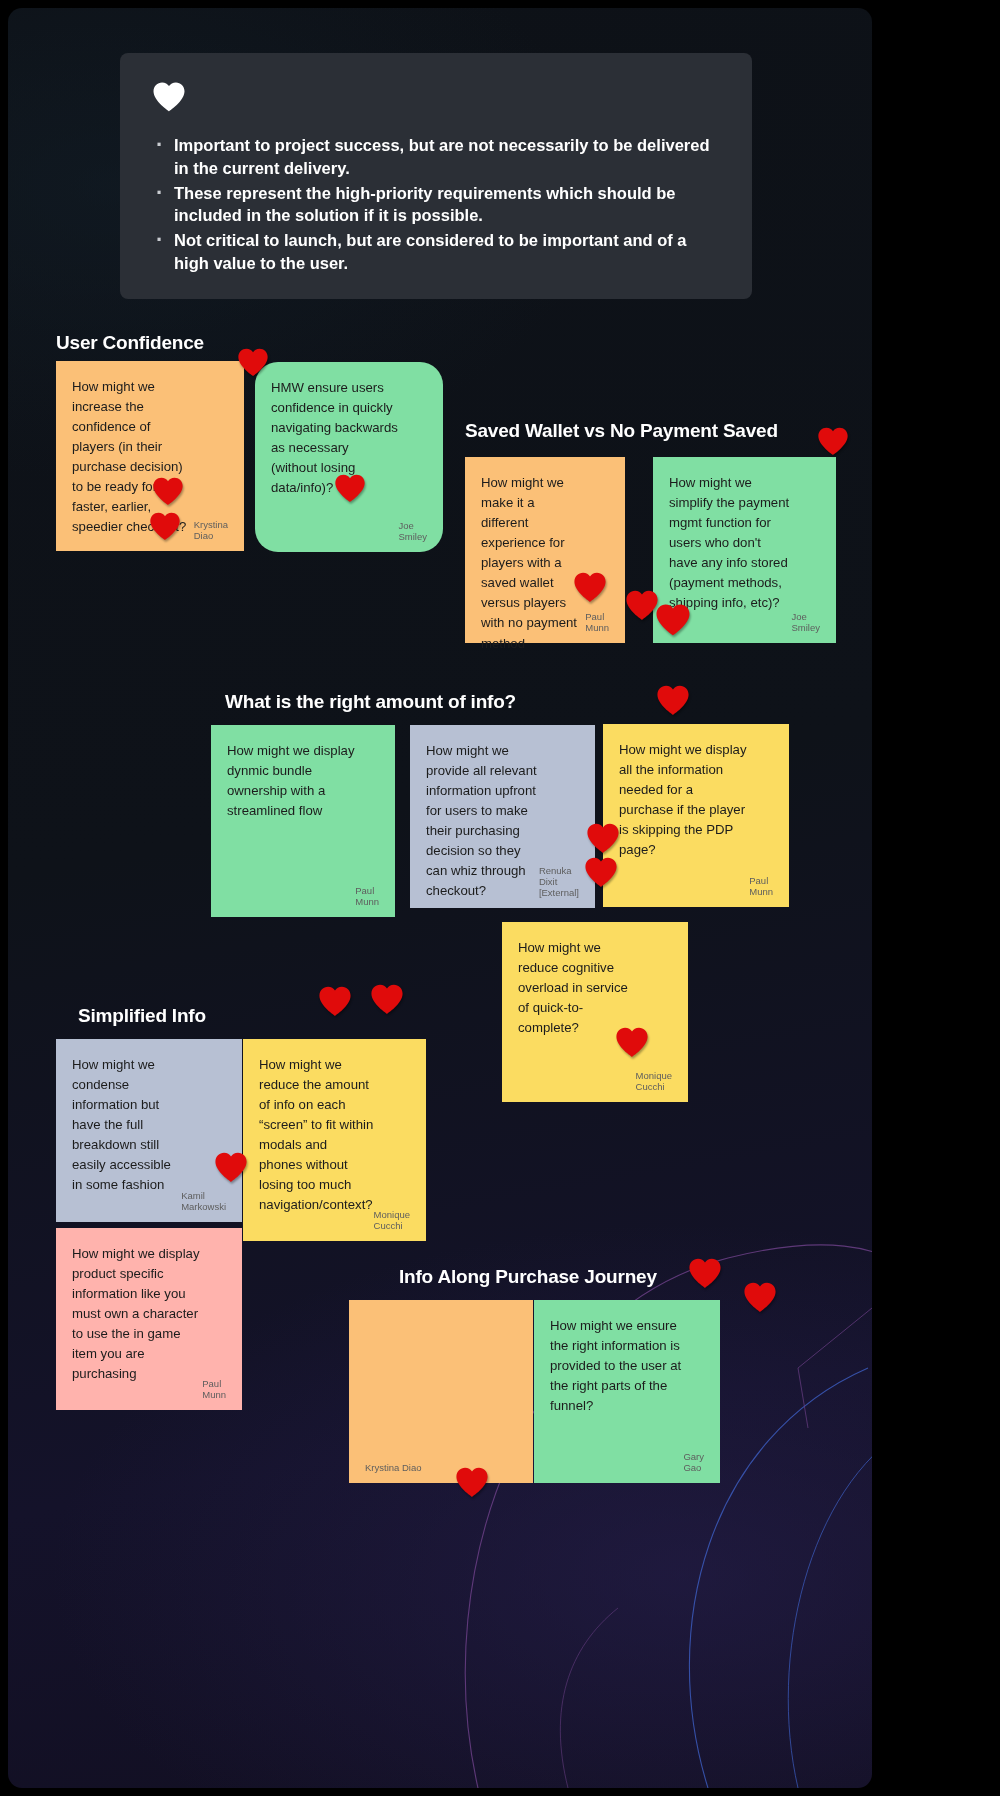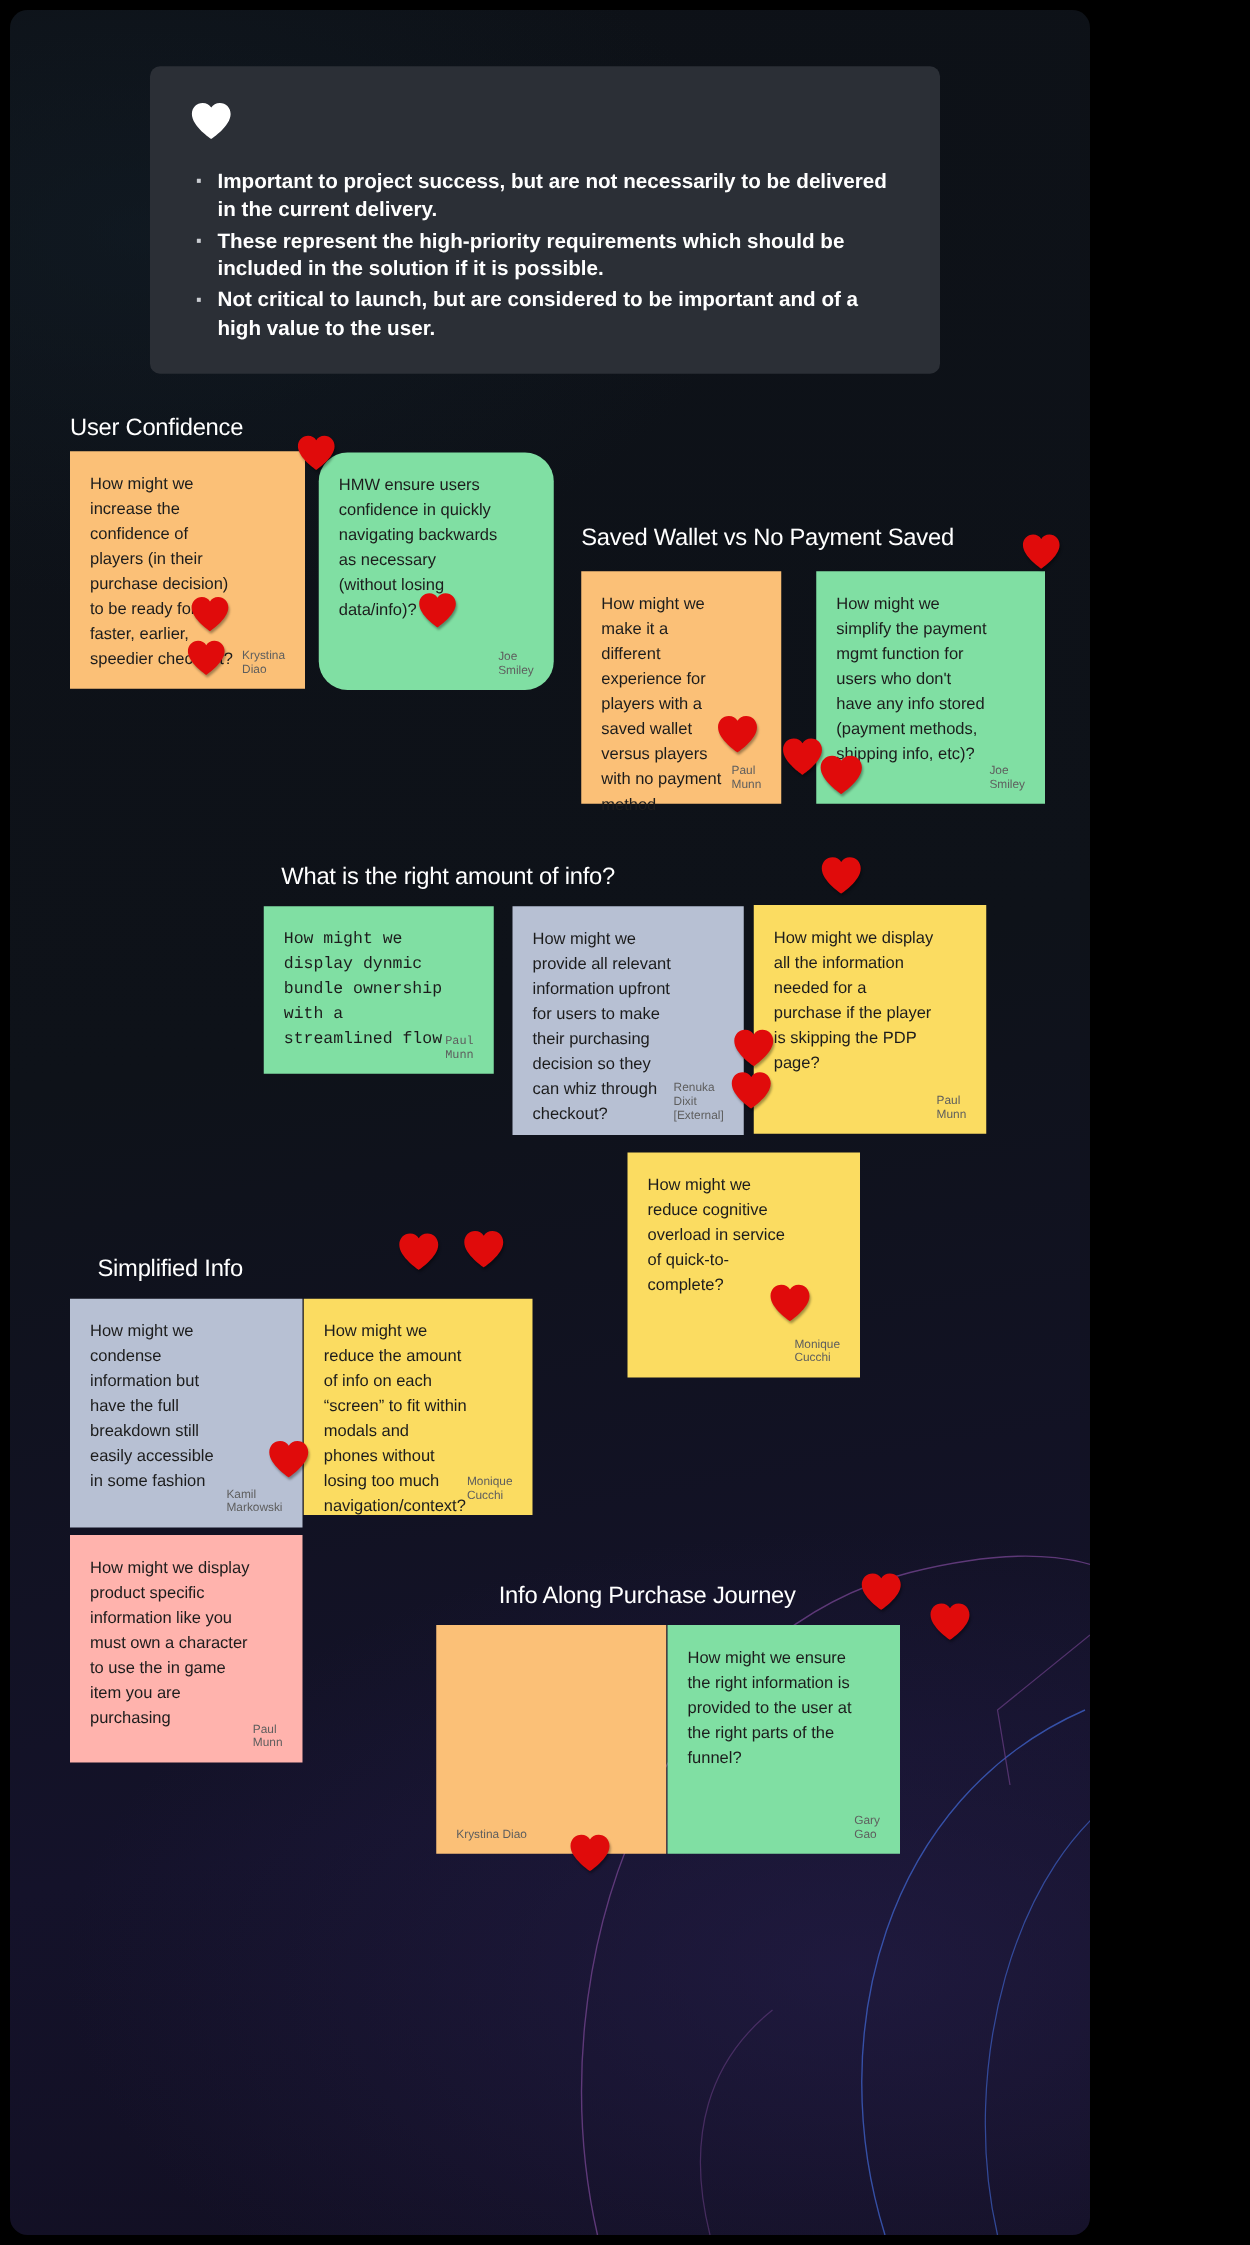--- a/index.html
+++ b/index.html
@@ -77,21 +77,21 @@
     top: -4px;
     font-size: 22px;
     color: #c9ccd1;
     font-weight: bold;
   }
 
   
   .sect-title {
     position: absolute;
     font-size: 19px;
-    font-weight: normal;
+    font-weight: bold;
     color: #ffffff;
     letter-spacing: -0.2px;
     white-space: nowrap;
   }
 
   
   .note {
     position: absolute;
     padding: 16px 16px 10px 16px;
     display: flex;
@@ -163,21 +163,21 @@
     <div class="note-author">Paul Munn</div>
   </div>
 
   <div class="note" style="left:645px; top:449px; width:183px; height:186px; background:#80dfa3;">
     <div class="note-text">How might we simplify the payment mgmt function for users who don't have any info stored (payment methods, shipping info, etc)?</div>
     <div class="note-author">Joe Smiley</div>
   </div>
 
   <div class="sect-title" style="left:217px; top:683px;">What is the right amount of info?</div>
 
-  <div class="note" style="left:203px; top:717px; width:184px; height:134px; background:#80dfa3;font-family:Liberation Mono, monospace;">
+  <div class="note" style="left:203px; top:717px; width:184px; height:192px; background:#80dfa3;">
     <div class="note-text">How might we display dynmic bundle ownership with a streamlined flow</div>
     <div class="note-author">Paul Munn</div>
   </div>
 
   <div class="note" style="left:402px; top:717px; width:185px; height:183px; background:#b7c0d3;">
     <div class="note-text">How might we provide all relevant information upfront for users to make their purchasing decision so they can whiz through checkout?</div>
     <div class="note-author">Renuka Dixit [External]</div>
   </div>
 
   <div class="note" style="left:595px; top:716px; width:186px; height:183px; background:#fbdc61;">
@@ -190,21 +190,21 @@
     <div class="note-author">Monique Cucchi</div>
   </div>
 
   <div class="sect-title" style="left:70px; top:997px;">Simplified Info</div>
 
   <div class="note" style="left:48px; top:1031px; width:186px; height:183px; background:#b7c0d3;">
     <div class="note-text">How might we condense information but have the full breakdown still easily accessible in some fashion</div>
     <div class="note-author">Kamil Markowski</div>
   </div>
 
-  <div class="note" style="left:235px; top:1031px; width:183px; height:173px; background:#fbdc61;">
+  <div class="note" style="left:235px; top:1031px; width:183px; height:202px; background:#fbdc61;">
     <div class="note-text">How might we reduce the amount of info on each “screen” to fit within modals and phones without losing too much navigation/context?</div>
     <div class="note-author">Monique Cucchi</div>
   </div>
 
   <div class="note" style="left:48px; top:1220px; width:186px; height:182px; background:#ffb3ad;">
     <div class="note-text">How might we display product specific information like you must own a character to use the in game item you are purchasing</div>
     <div class="note-author">Paul Munn</div>
   </div>
 
   <div class="sect-title" style="left:391px; top:1258px;">Info Along Purchase Journey</div>

